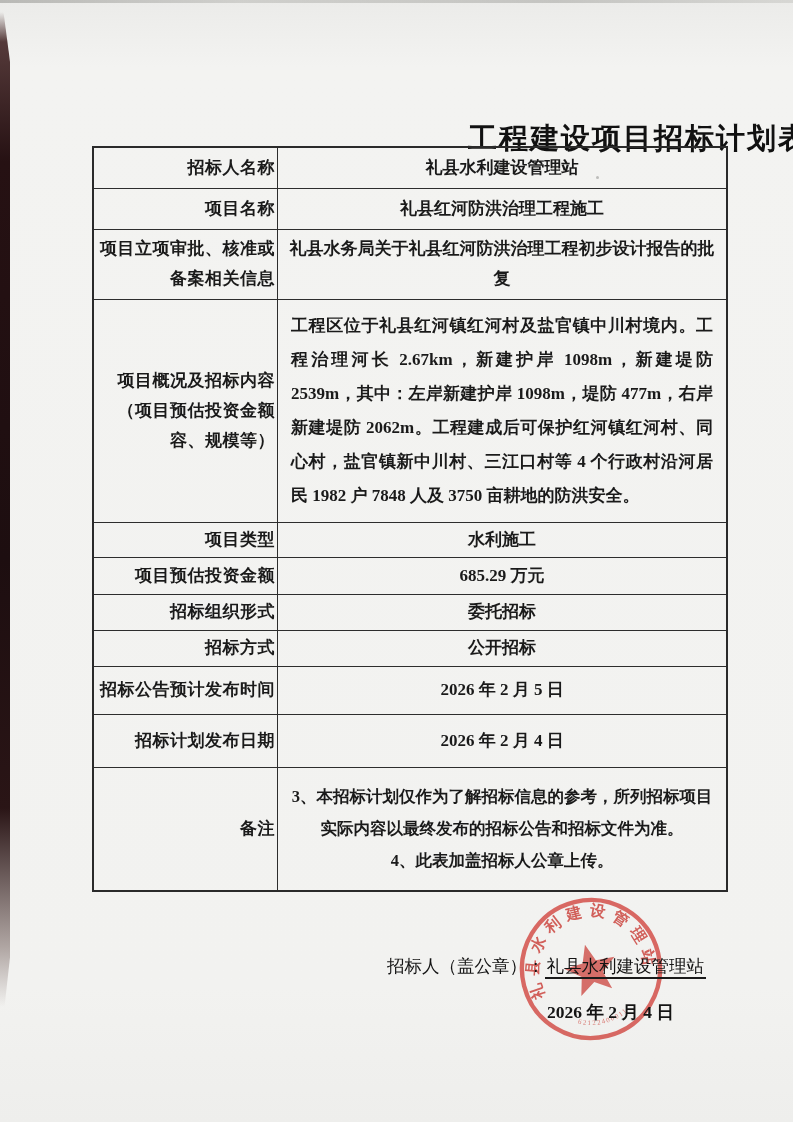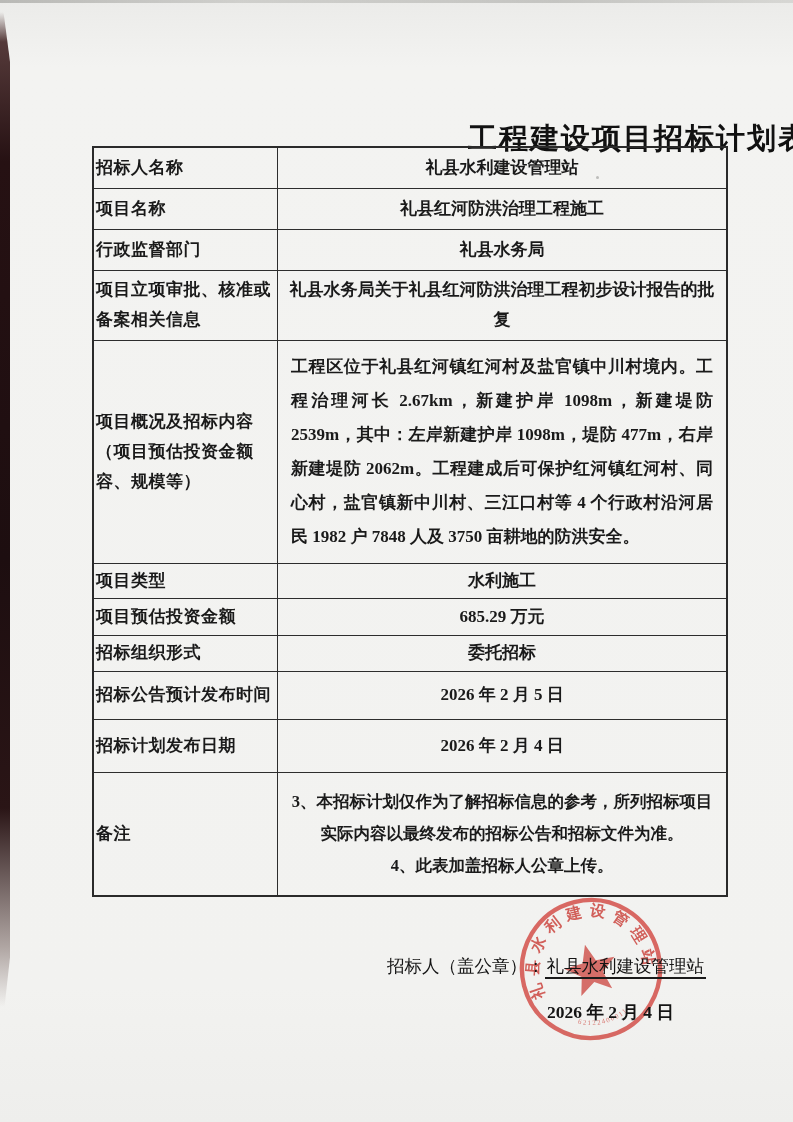--- a/index.html
+++ b/index.html
@@ -29,21 +29,21 @@
   table.plan{
     position:absolute;left:92px;top:146px;width:607px;
     border-collapse:collapse;table-layout:fixed;
     border:2px solid #2a2a2a;
   }
   table.plan td{
     border:1.5px solid #2d2d2d;
     vertical-align:middle;
     font-size:17px;font-weight:600;color:#1a1a1a;
   }
-  td.lbl{width:179px;text-align:left;padding:2px 2px;line-height:30px;letter-spacing:.5px;margin-top:40px;}
+  td.lbl{width:179px;text-align:right;padding:2px 2px;line-height:30px;letter-spacing:.5px;margin-top:40px;}
   td.val{width:428px;text-align:center;padding:2px 10px;line-height:30px;}
   td.val.para{text-align:justify;padding:9px 13px;line-height:34px;}
   td.val.notes{text-align:center;padding:8px 12px;line-height:32px;font-size:16.5px;}
   tr.h41{height:41px} tr.h70{height:70px} tr.h208{height:208px}
   tr.h34{height:34px} tr.h37{height:37px} tr.h36{height:36px}
   tr.h48{height:48px} tr.h53{height:53px} tr.h124{height:124px}
   .sign-line{
     position:absolute;left:387px;top:954px;
     font-size:17.5px;font-weight:400;color:#141414;white-space:nowrap;z-index:3;
   }
@@ -70,24 +70,20 @@
 <table class="plan">
   <tbody>
     <tr class="h41">
       <td class="lbl">招标人名称</td>
       <td class="val">礼县水利建设管理站</td>
     </tr>
     <tr class="h41">
       <td class="lbl">项目名称</td>
       <td class="val">礼县红河防洪治理工程施工</td>
     </tr>
-    <tr class="h41">
-      <td class="lbl">行政监督部门</td>
-      <td class="val">礼县水务局</td>
-    </tr>
     <tr class="h70">
       <td class="lbl">
         <div>项目立项审批、核准或</div>
         <div>备案相关信息</div>
       </td>
       <td class="val">礼县水务局关于礼县红河防洪治理工程初步设计报告的批复</td>
     </tr>
     <tr class="h208">
       <td class="lbl">
         <div>项目概况及招标内容</div>
@@ -100,20 +96,24 @@
       <td class="lbl">项目类型</td>
       <td class="val">水利施工</td>
     </tr>
     <tr class="h37">
       <td class="lbl">项目预估投资金额</td>
       <td class="val">685.29 万元</td>
     </tr>
     <tr class="h36">
       <td class="lbl">招标组织形式</td>
       <td class="val">委托招标</td>
+    </tr>
+    <tr class="h36">
+      <td class="lbl">招标方式</td>
+      <td class="val">公开招标</td>
     </tr>
     <tr class="h48">
       <td class="lbl">招标公告预计发布时间</td>
       <td class="val">2026 年 2 月 5 日</td>
     </tr>
     <tr class="h53">
       <td class="lbl">招标计划发布日期</td>
       <td class="val">2026 年 2 月 4 日</td>
     </tr>
     <tr class="h124">

